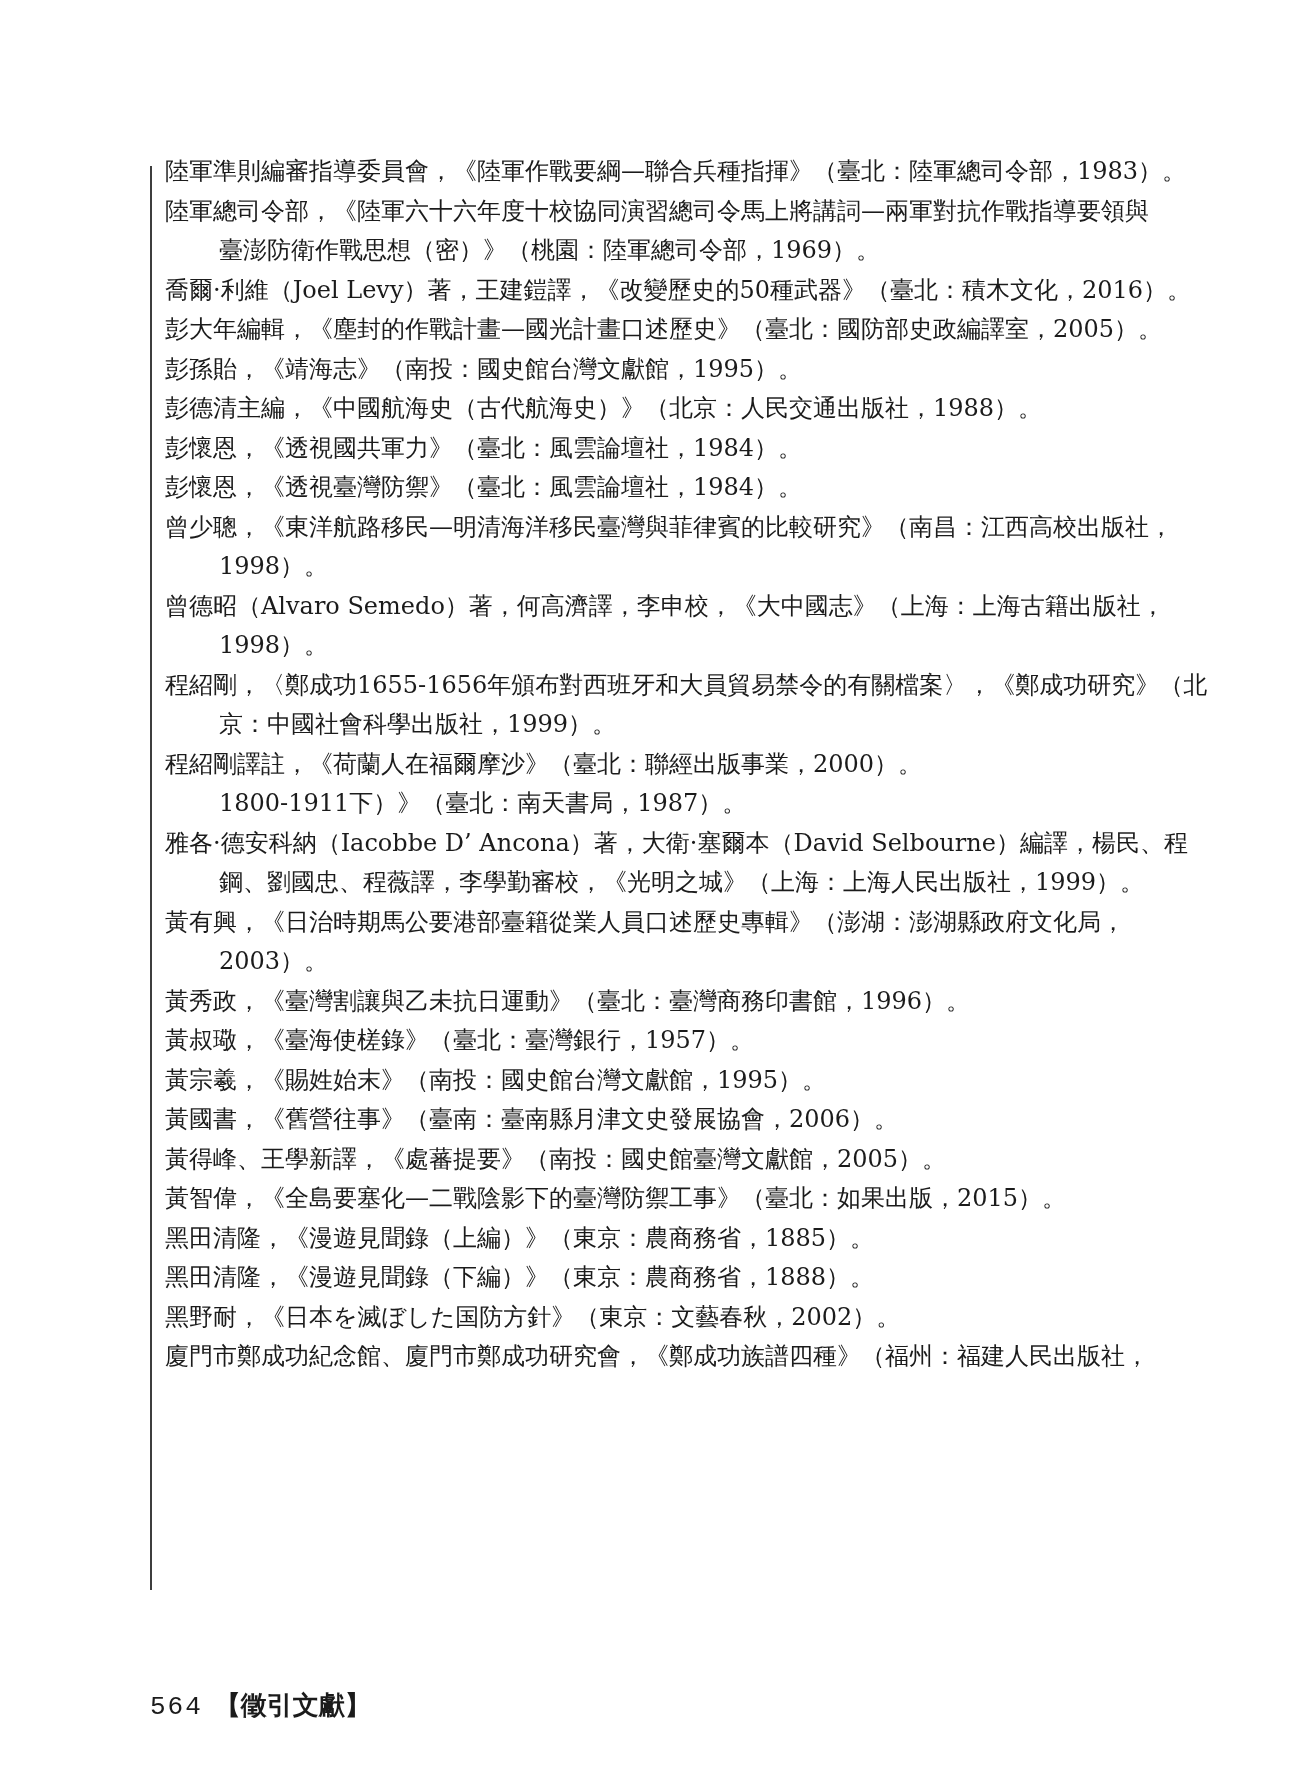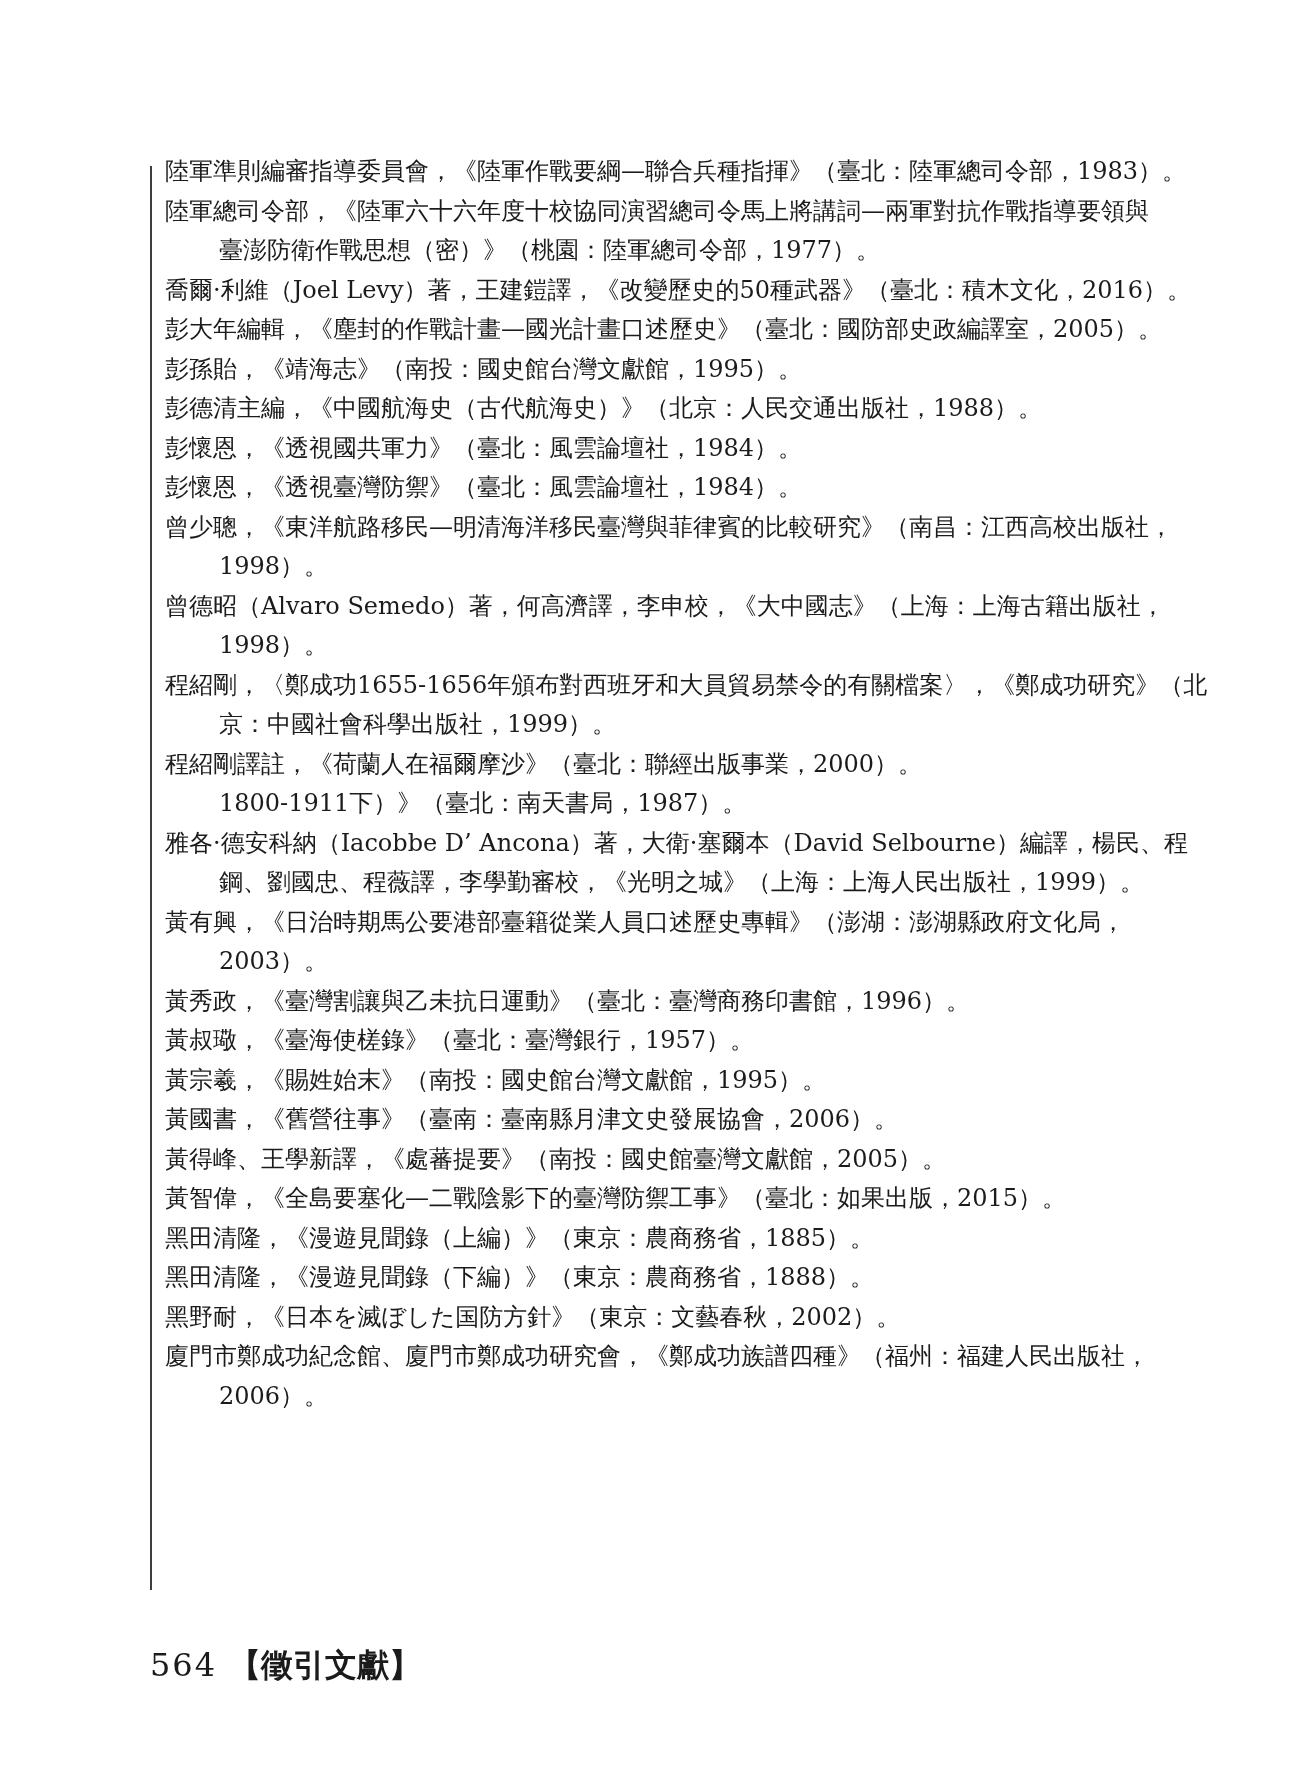--- a/index.html
+++ b/index.html
@@ -38,23 +38,24 @@
   .bib-line {
     line-height: 39.5px;
     white-space: nowrap;
   }
   .bib-line.cont {
     padding-left: 54px;
   }
   .footer {
     position: absolute;
     left: 150px;
-    top: 1644px;
-    font-size: 32px;
+    top: 1688px;
+    font-size: 26px;
     white-space: nowrap;
+    font-family: Liberation Mono, monospace;
   }
   .footer .page-num {
     letter-spacing: 2px;
   }
   .footer .section-label {
     font-weight: bold;
     margin-left: 12px;
   }
 </style>
 </head>
@@ -63,21 +64,21 @@
 <div class="page">
 
   <div class="margin-rule"></div>
 
   <div class="bib-list">
       <div class="bib-entry">
         <div class="bib-line">陸軍準則編審指導委員會，《陸軍作戰要綱—聯合兵種指揮》（臺北：陸軍總司令部，1983）。</div>
       </div>
       <div class="bib-entry">
         <div class="bib-line">陸軍總司令部，《陸軍六十六年度十校協同演習總司令馬上將講詞—兩軍對抗作戰指導要領與</div>
-        <div class="bib-line cont">臺澎防衛作戰思想（密）》（桃園：陸軍總司令部，1977）。</div>
+        <div class="bib-line cont">臺澎防衛作戰思想（密）》（桃園：陸軍總司令部，1969）。</div>
       </div>
       <div class="bib-entry">
         <div class="bib-line">喬爾·利維（Joel Levy）著，王建鎧譯，《改變歷史的50種武器》（臺北：積木文化，2016）。</div>
       </div>
       <div class="bib-entry">
         <div class="bib-line">彭大年編輯，《塵封的作戰計畫—國光計畫口述歷史》（臺北：國防部史政編譯室，2005）。</div>
       </div>
       <div class="bib-entry">
         <div class="bib-line">彭孫貽，《靖海志》（南投：國史館台灣文獻館，1995）。</div>
       </div>
@@ -138,21 +139,20 @@
         <div class="bib-line">黑田清隆，《漫遊見聞錄（上編）》（東京：農商務省，1885）。</div>
       </div>
       <div class="bib-entry">
         <div class="bib-line">黑田清隆，《漫遊見聞錄（下編）》（東京：農商務省，1888）。</div>
       </div>
       <div class="bib-entry">
         <div class="bib-line">黑野耐，《日本を滅ぼした国防方針》（東京：文藝春秋，2002）。</div>
       </div>
       <div class="bib-entry">
         <div class="bib-line">廈門市鄭成功紀念館、廈門市鄭成功研究會，《鄭成功族譜四種》（福州：福建人民出版社，</div>
-        <div class="bib-line cont">2006）。</div>
       </div>
     </div>
 
   <div class="footer">
     <span class="page-num">564</span><span class="section-label">【徵引文獻】</span>
   </div>
 
 </div>
 
 </body></html>

